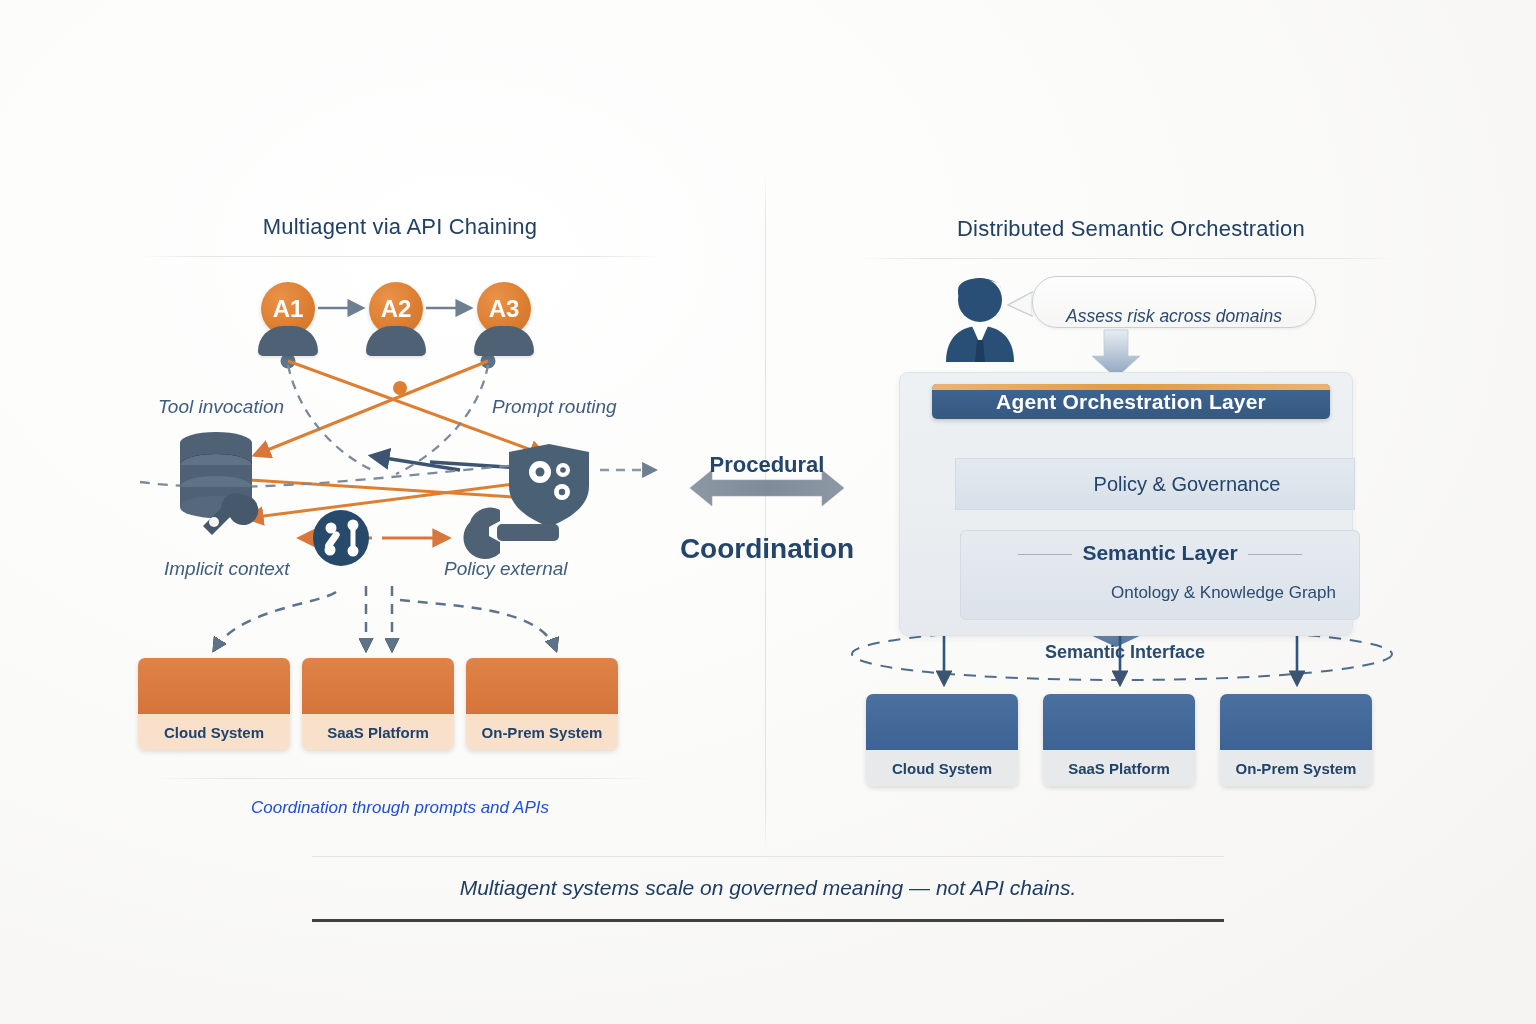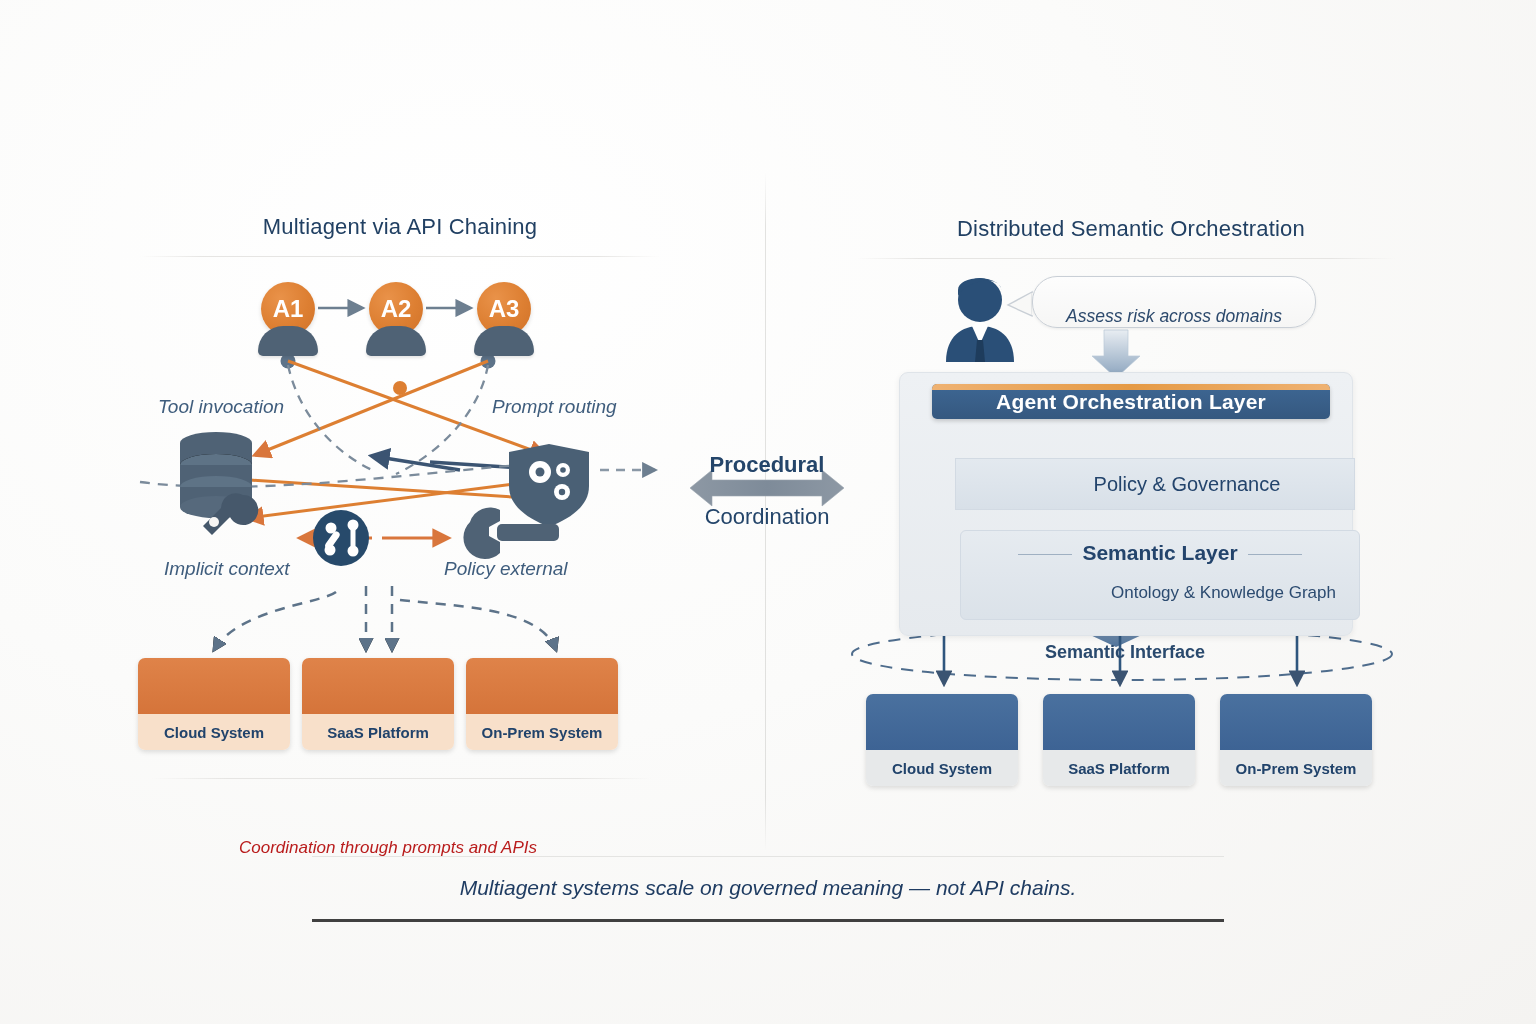--- a/index.html
+++ b/index.html
@@ -77,30 +77,30 @@
   .sys-orange .cap{background:#f8e0ca;}
   .sys-blue .art{background:linear-gradient(to bottom,#4a719f,#3d6394);}
   .sys-blue .cap{background:#e7e9ea;}
   #l-sys-cloud{left:138px;top:658px;}
   #l-sys-saas{left:302px;top:658px;}
   #l-sys-onprem{left:466px;top:658px;}
   #r-sys-cloud{left:866px;top:694px;}
   #r-sys-saas{left:1043px;top:694px;}
   #r-sys-onprem{left:1220px;top:694px;}
 
-  #left-caption{position:absolute;left:128px;top:798px;width:520px;text-align:center;
-    font-style:italic;font-size:17px;color:#b91c1c;margin-top:40px;}
+  #left-caption{position:absolute;left:140px;top:798px;width:520px;text-align:center;
+    font-style:italic;font-size:17px;color:#1d4ed8;}
   #left-caption-rule{position:absolute;left:152px;top:778px;width:500px;height:1px;
     background:linear-gradient(to right,rgba(0,0,0,0) 0%,#e6e5e3 15%,#e6e5e3 85%,rgba(0,0,0,0) 100%);}
 
   
   #center-arrow-label-top{position:absolute;left:672px;top:452px;width:190px;text-align:center;
     font-size:22px;font-weight:bold;color:#24456a;}
-  #center-arrow-label-bot{position:absolute;left:672px;top:504px;width:190px;text-align:center;
-    font-size:22px;font-weight:normal;color:#24456a;}
+  #center-arrow-label-bot{position:absolute;left:672px;top:533px;width:190px;text-align:center;
+    font-size:28px;font-weight:bold;color:#24456a;}
 
   
   #speech-bubble{
     position:absolute;left:1032px;top:276px;width:282px;height:50px;
     background:linear-gradient(to bottom,#fdfdfd,#f6f6f5);
     border:1.4px solid #c9cfd6;border-radius:25px;
     display:flex;align-items:flex-end;justify-content:center;
     box-shadow:0 1px 3px rgba(0,0,0,.07);
   }
   #speech-bubble .txt{font-size:17.5px;font-style:italic;color:#2d4a6d;white-space:nowrap;}

